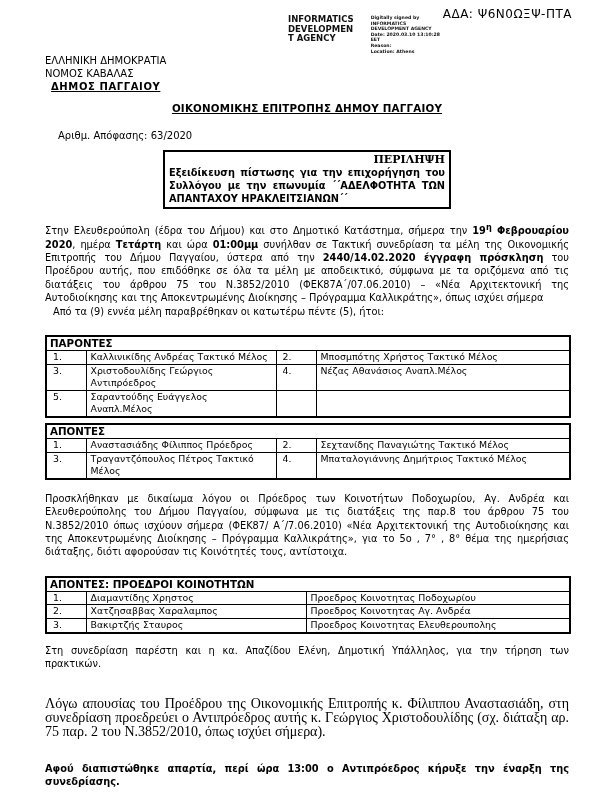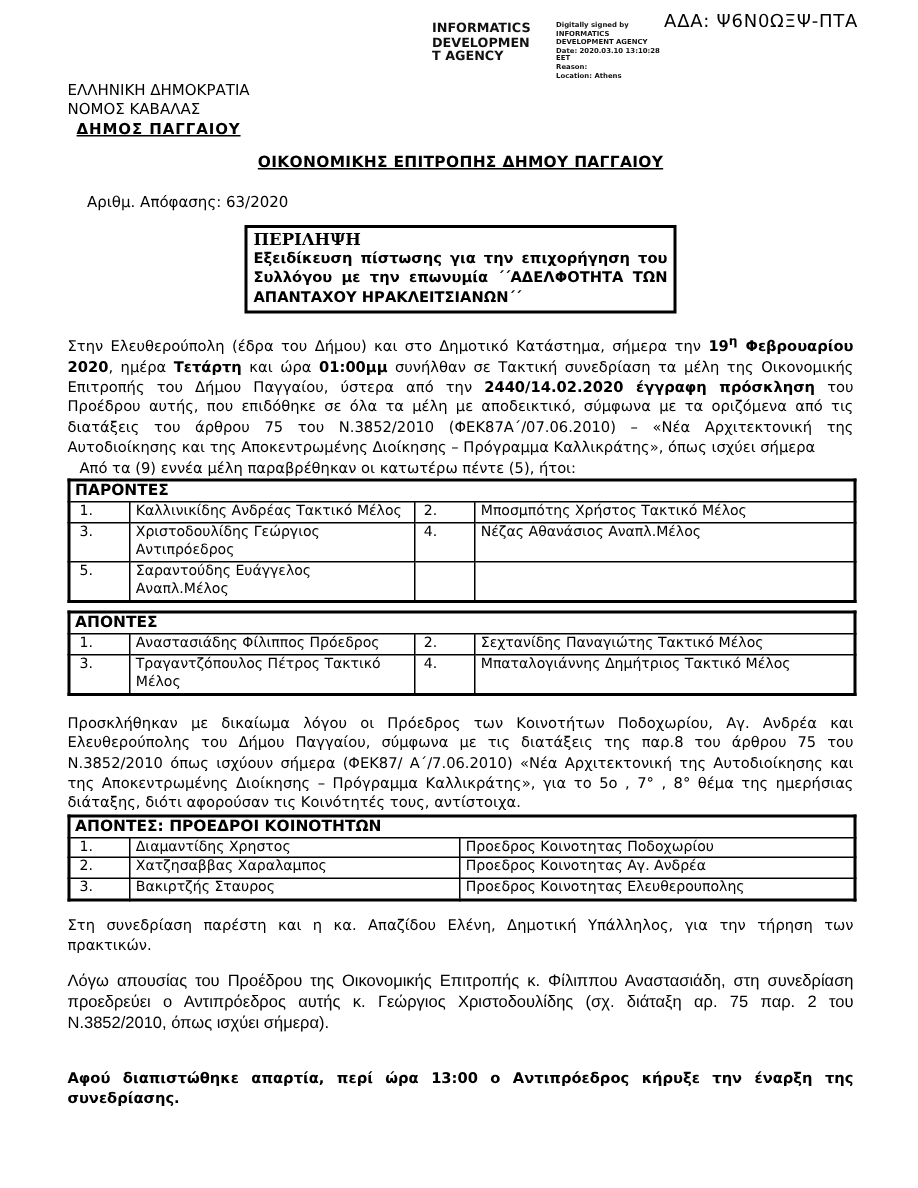--- a/index.html
+++ b/index.html
@@ -12,34 +12,34 @@
   .sig-details{font-size:4.6px;line-height:5.6px;color:#111;font-weight:bold;}
   .issuer{position:absolute;left:45px;top:54px;font-size:10px;line-height:13px;}
   .issuer-l3{font-weight:bold;text-decoration:underline;letter-spacing:.6px;text-align:center;}
   
   .content{position:absolute;left:45px;top:102px;width:524px;}
   .doc-title{text-align:center;font-size:10.3px;font-weight:bold;line-height:13px;}
   .doc-title div{text-decoration:underline;letter-spacing:.2px;}
   .decision{margin:15px 0 0 13px;font-size:10px;}
   .decision .lbl{font-weight:normal;}
   .summary-box{width:276px;margin:9px auto 0 auto;border:2px solid #000;padding:1px 4px 2px 4px;}
-  .summary-head{text-align:left;font-weight:bold;font-size:11px;font-family:"DejaVu Serif",serif;}
+  .summary-head{text-align:right;font-weight:bold;font-size:11px;font-family:"DejaVu Serif",serif;}
   .summary-body{font-weight:bold;font-size:9.8px;line-height:13px;text-align:justify;}
   p{margin:0;}
   .para{margin-top:12px;font-size:9.8px;line-height:13.4px;text-align:justify;}
   .line-indent{font-size:9.8px;line-height:13.4px;text-indent:8px;}
   table{border-collapse:collapse;table-layout:fixed;width:524px;}
-  .roster{border:2px solid #000;font-size:9.4px;}
+  .roster{margin-top:17px;border:2px solid #000;font-size:9.4px;}
   .roster th{border:1px solid #000;text-align:left;font-size:10.3px;padding:0 3px;line-height:13px;}
   .roster td{border:1px solid #000;padding:0 4px;vertical-align:top;line-height:12.6px;
              white-space:pre-line;overflow:hidden;}
   .roster .num{text-align:left;padding-left:6px;}
   .tight{margin-top:5px;}
-  .serif-para{font-family:Liberation Sans, sans-serif;font-size:11px;
-              line-height:13.8px;margin-top:11px;text-align:justify;}
+  .serif-para{font-family:Liberation Serif, serif;font-size:14px;
+              line-height:13.8px;margin-top:27px;text-align:justify;}
   .bold-para{font-weight:bold;margin-top:23px;}
   .mt10{margin-top:10px;}
   .mt14{}
 </style>
 </head>
 <body>
 
 <div class="page">
 
   <div class="ada">ΑΔΑ: Ψ6Ν0ΩΞΨ-ΠΤΑ</div>

